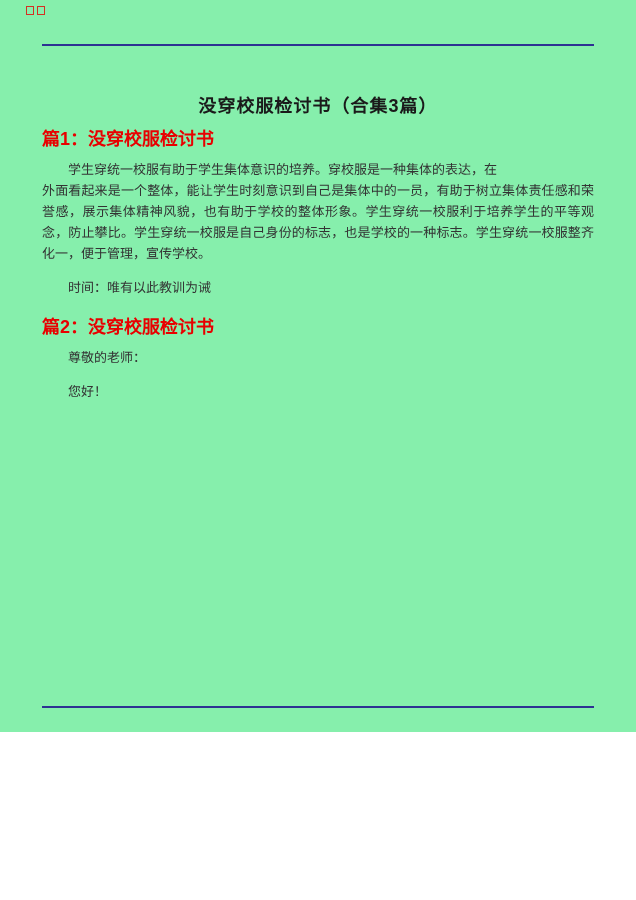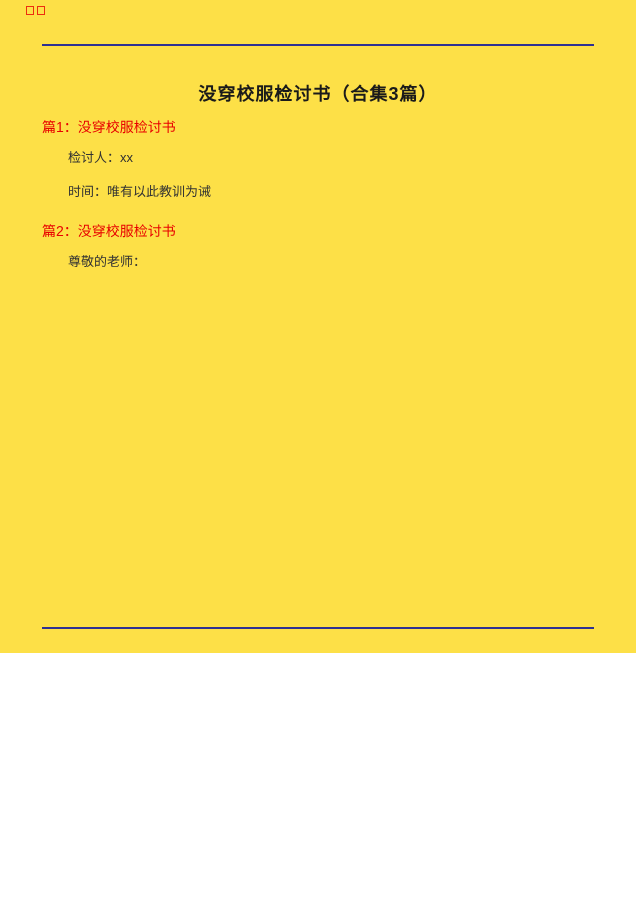--- a/index.html
+++ b/index.html
@@ -6,24 +6,24 @@
     --rule: #2e3192;
     --heading-red: #e80000;
     --body-text: #333333;
     --title-text: #1a1a1a;
   }
   * { box-sizing: border-box; }
   html, body { margin: 0; padding: 0; background: #ffffff; }
   .page {
     position: relative;
     width: 636px;
-    height: 653px;
+    height: 732px;
     margin: 0 auto;
-    background: #fde047;
-    padding: 0 42px;
+    background: #86efac;
+    padding: 12px 42px;
     overflow: hidden;
     font-family: "Liberation Sans", "DejaVu Sans", sans-serif;
   }
   .corner-mark {
     position: absolute;
     top: 6px;
     left: 26px;
     height: 10px;
     display: flex;
     gap: 3px;
@@ -49,23 +49,23 @@
     margin: 0 0 8px 0;
     font-size: 18px;
     line-height: 24px;
     font-weight: bold;
     text-align: center;
     color: var(--title-text);
     letter-spacing: 1px;
   }
   .sec-heading {
     margin: 12px 0 10px 0;
-    font-size: 14px;
+    font-size: 18px;
     line-height: 19px;
-    font-weight: normal;
+    font-weight: bold;
     color: var(--heading-red);
   }
   section[data-name="section-2"] .sec-heading { margin-top: 20px; }
   .para {
     margin: 0 0 13px 0;
     font-size: 13px;
     line-height: 21px;
     color: var(--body-text);
     text-indent: 2em;
     white-space: pre-line;
@@ -83,26 +83,28 @@
   </div>
 
   <div class="rule rule-top" data-name="top-divider"></div>
 
   <div class="content" data-name="document-content">
 
     <h1 class="doc-title" data-name="document-title">没穿校服检讨书（合集3篇）</h1>
 
     <section data-name="section-1">
       <h2 class="sec-heading" data-name="section-1-heading">篇1：没穿校服检讨书</h2>
-      <p class="para" data-name="signature-line">检讨人：xx</p>
+      <p class="para" data-name="paragraph">学生穿统一校服有助于学生集体意识的培养。穿校服是一种集体的表达，在
+外面看起来是一个整体，能让学生时刻意识到自己是集体中的一员，有助于树立集体责任感和荣誉感，展示集体精神风貌，也有助于学校的整体形象。学生穿统一校服利于培养学生的平等观念，防止攀比。学生穿统一校服是自己身份的标志，也是学校的一种标志。学生穿统一校服整齐化一，便于管理，宣传学校。</p>
       <p class="para" data-name="date-line">时间：唯有以此教训为诫</p>
     </section>
 
     <section data-name="section-2">
       <h2 class="sec-heading" data-name="section-2-heading">篇2：没穿校服检讨书</h2>
       <p class="para" data-name="salutation-line">尊敬的老师：</p>
+      <p class="para" data-name="greeting-line">您好！</p>
     </section>
 
   </div>
 
   <div class="rule rule-bottom" data-name="bottom-divider"></div>
 
 </div>
 
 </body></html>

